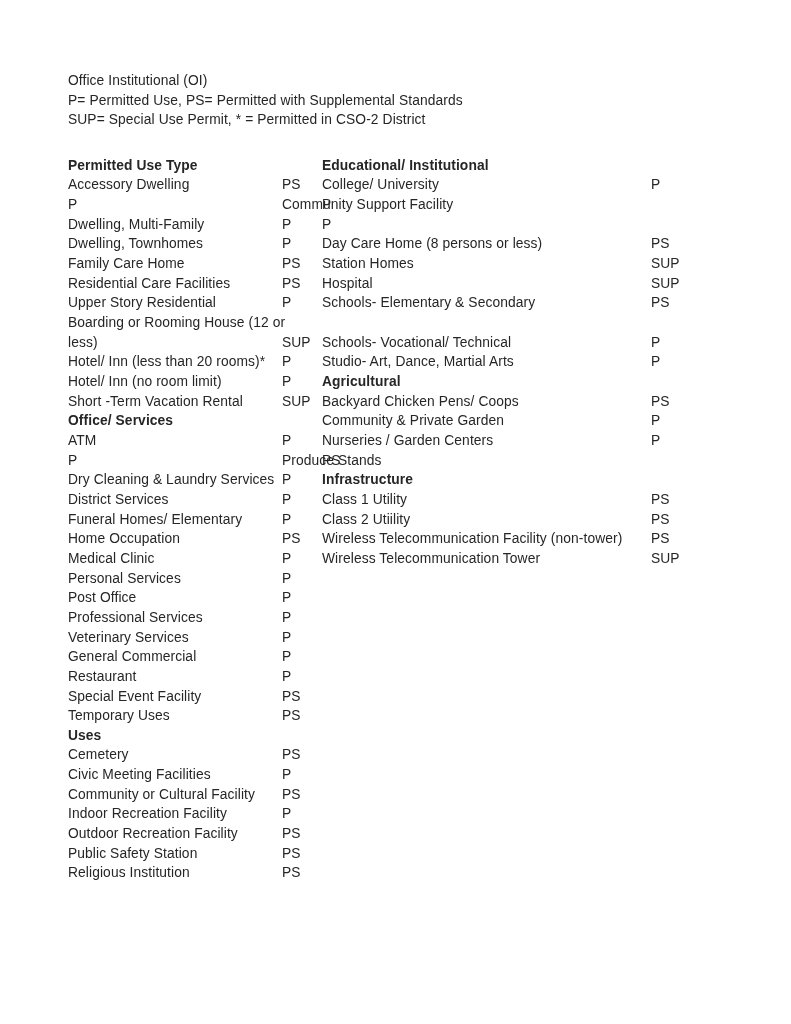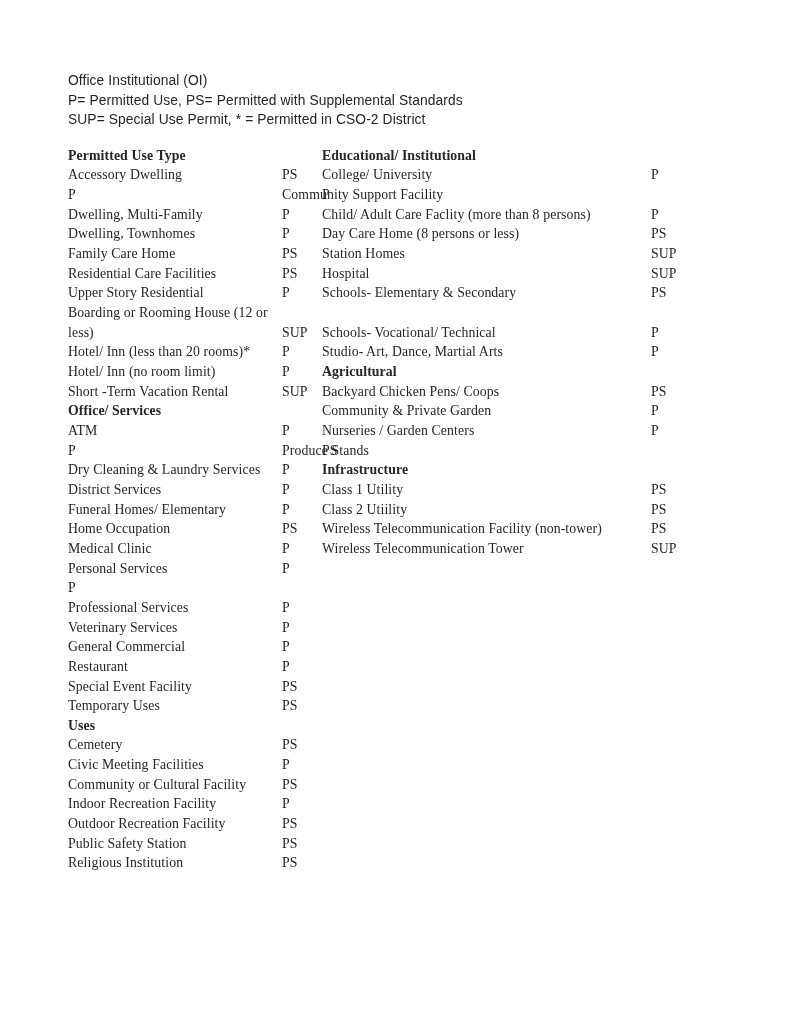--- a/index.html
+++ b/index.html
@@ -20,22 +20,21 @@
     font-size: 13.8px;
     line-height: 19.6px;
     letter-spacing: 0.1px;
   }
   .legend {
     font-size: 13.8px;
     line-height: 19.6px;
     letter-spacing: 0.1px;
   }
   .table {
-    margin-top: 16px;
-    font-family: Liberation Serif, serif;
+    margin-top: 26px;
   }
   .row {
     display: grid;
     grid-template-columns: 214px 40px 329px 60px;
     font-size: 13.8px;
     line-height: 19.65px;
     letter-spacing: 0.1px;
     white-space: nowrap;
   }
   .cell.bold { font-weight: bold; }
@@ -64,21 +63,20 @@
 
   <div class="row">
     <span class="cell l-code">P</span>
     <span class="cell r-label">Community Support Facility</span>
     <span class="cell r-code">P</span>
   </div>
 
   <div class="row">
     <span class="cell l-label">Dwelling, Multi-Family</span>
     <span class="cell l-code">P</span>
-    <span class="cell r-label">Child/ Adult Care Faclity (more than 8 persons)</span>
     <span class="cell r-code">P</span>
   </div>
 
   <div class="row">
     <span class="cell l-label">Dwelling, Townhomes</span>
     <span class="cell l-code">P</span>
     <span class="cell r-label">Day Care Home (8 persons or less)</span>
     <span class="cell r-code">PS</span>
   </div>
 
@@ -194,20 +192,21 @@
   </div>
 
   <div class="row">
     <span class="cell l-label">Personal Services</span>
     <span class="cell l-code">P</span>
     <span class="cell r-label"></span>
     <span class="cell r-code"></span>
   </div>
 
   <div class="row">
+    <span class="cell l-label">Post Office</span>
     <span class="cell l-code">P</span>
     <span class="cell r-label"></span>
     <span class="cell r-code"></span>
   </div>
 
   <div class="row">
     <span class="cell l-label">Professional Services</span>
     <span class="cell l-code">P</span>
     <span class="cell r-label"></span>
     <span class="cell r-code"></span>

